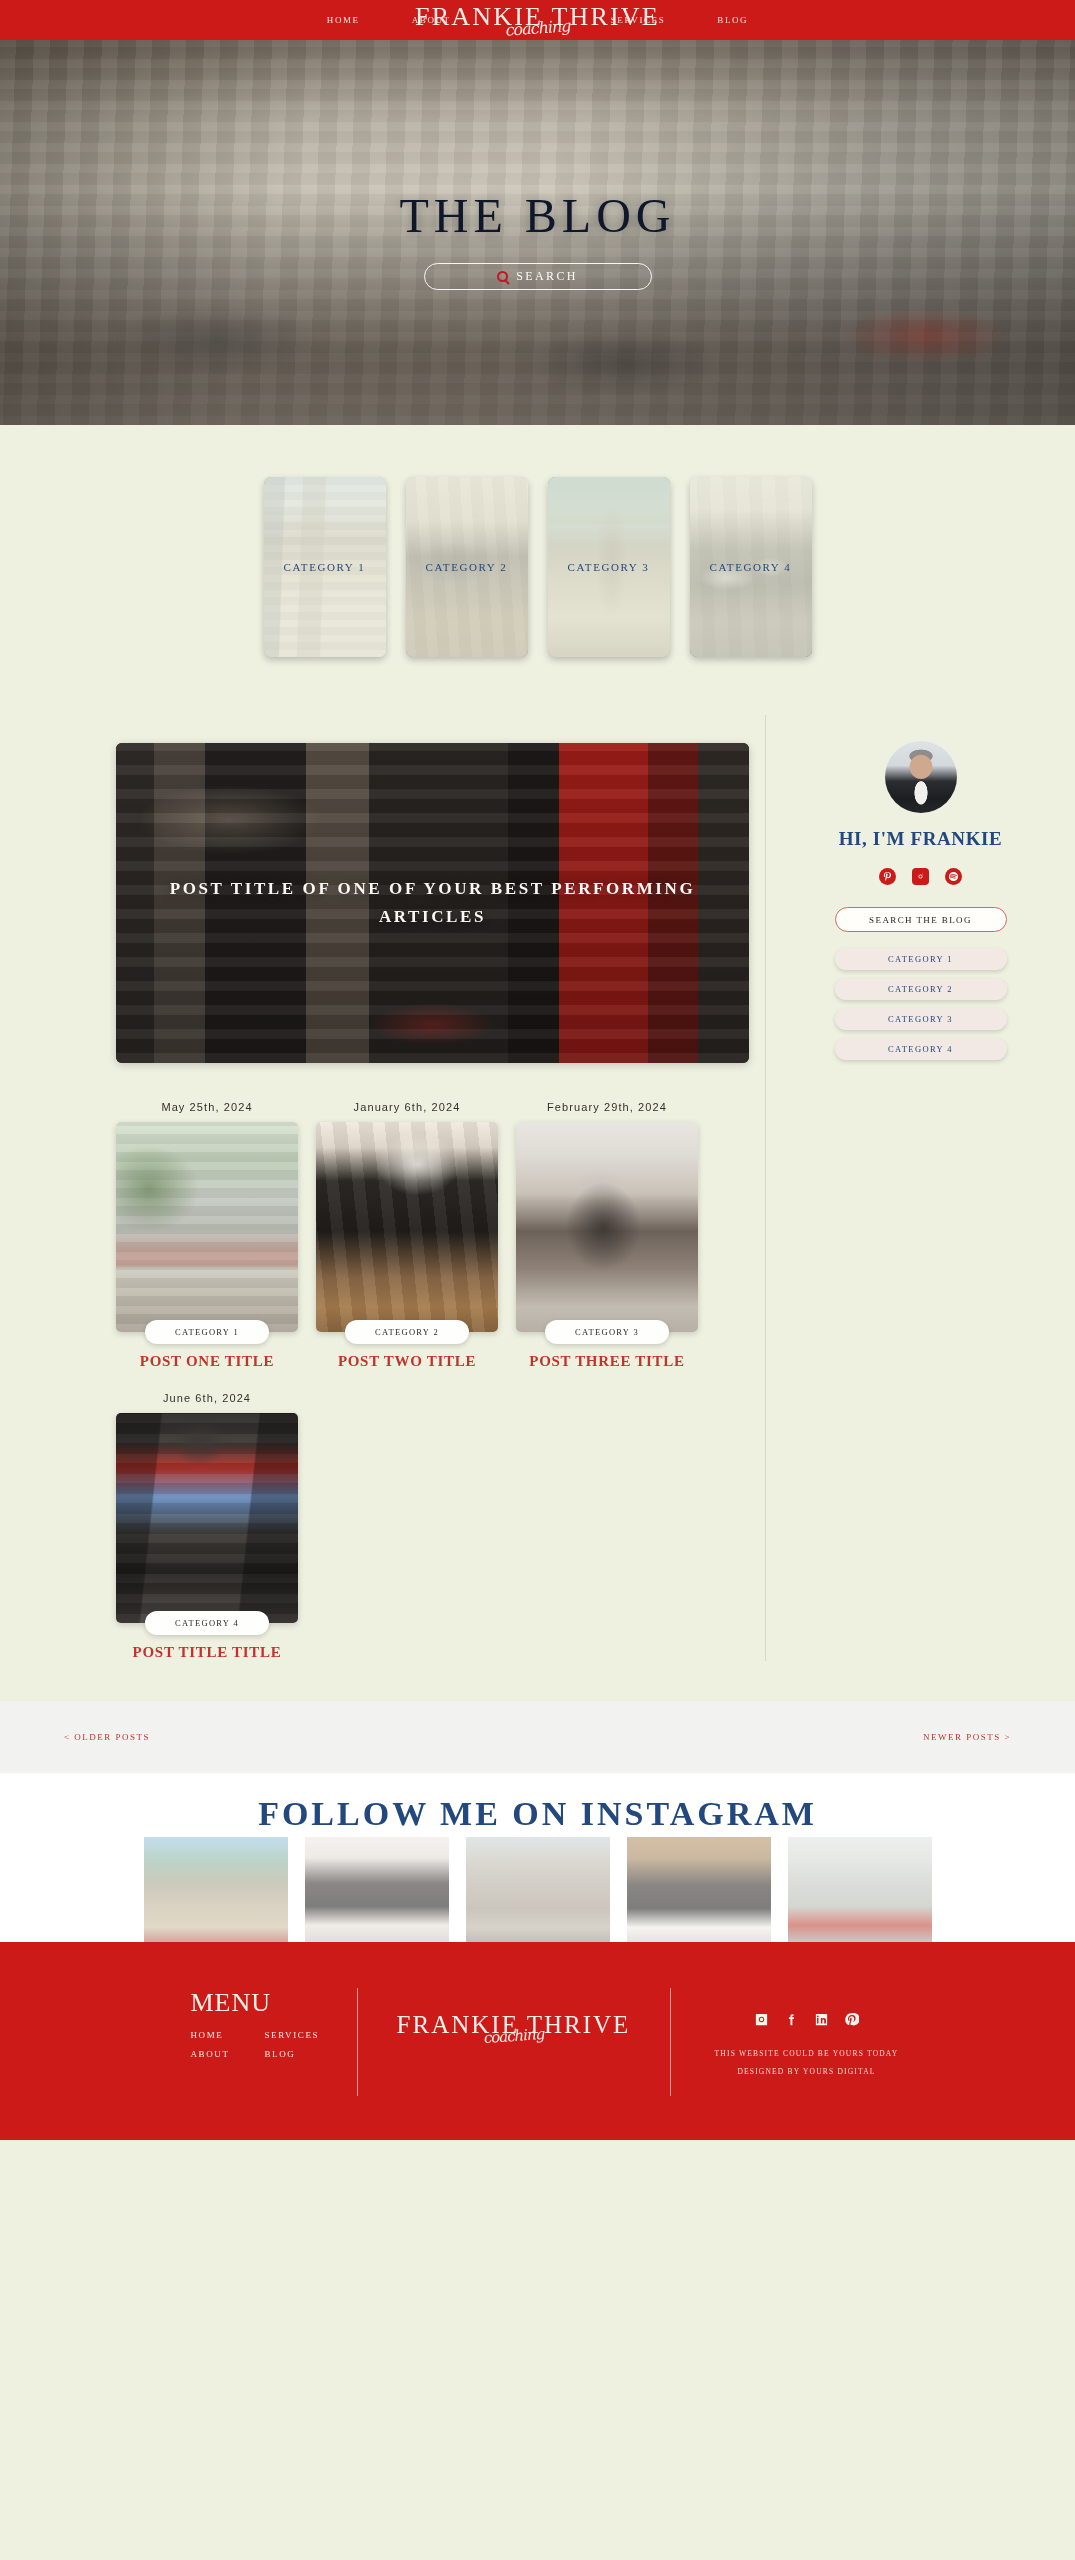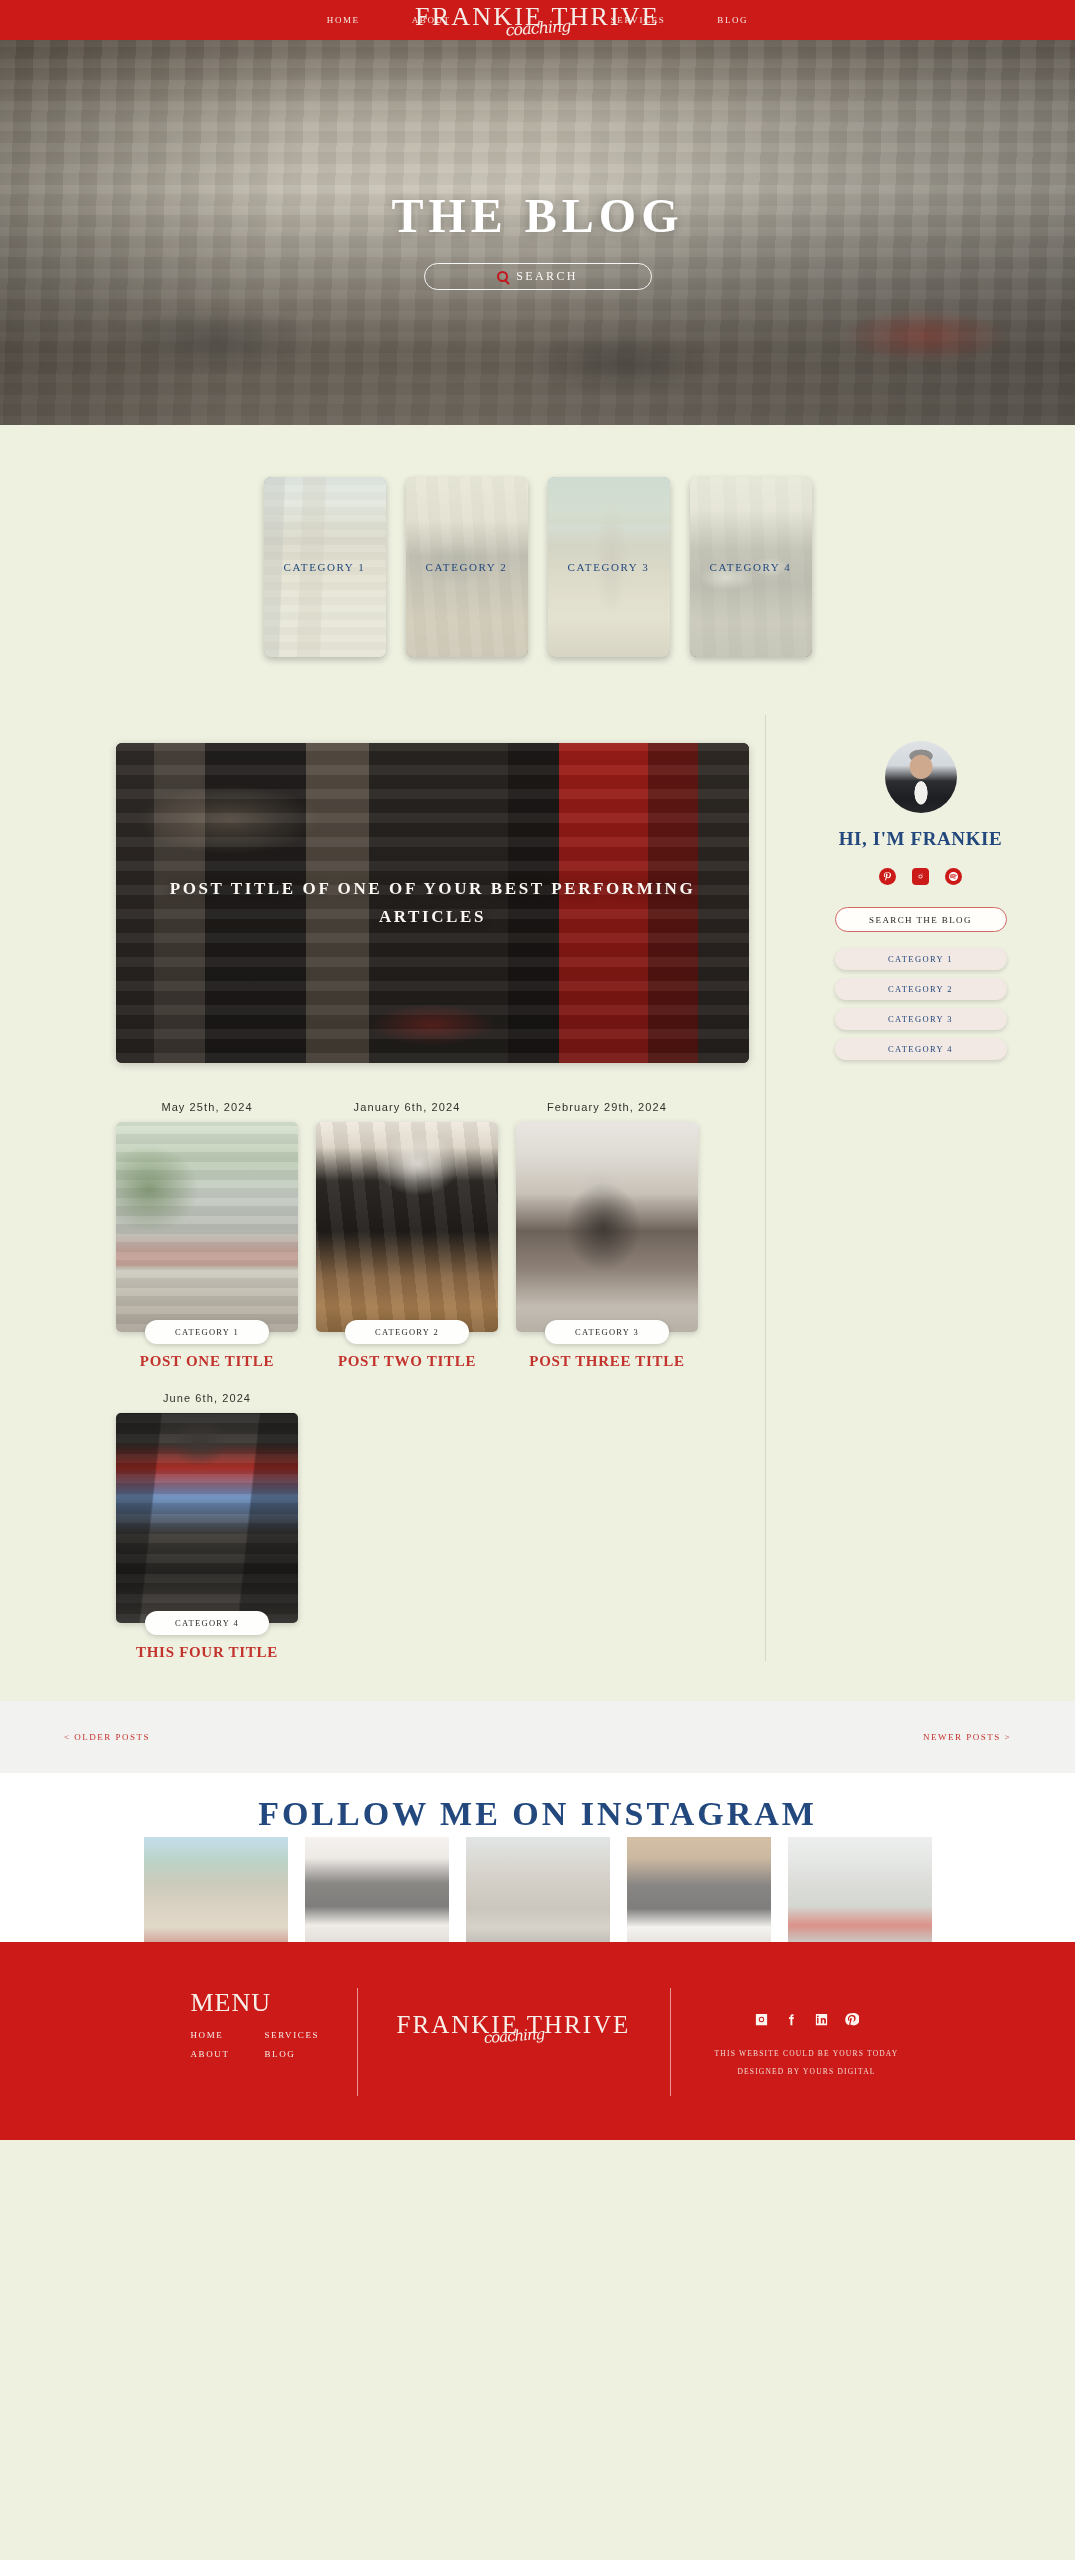--- a/index.html
+++ b/index.html
@@ -93,25 +93,25 @@
       radial-gradient(ellipse 120px 40px at 86% 60%, rgba(150,40,32,.42), transparent 70%),
       linear-gradient(to bottom, transparent, rgba(70,66,60,.45));
   }
   .hero-content {
     position: relative;
     z-index: 3;
     text-align: center;
     padding-top: 148px;
   }
   .hero-title {
-    color: #ffffff;
+    color: #0f172a;
     font-family: "Liberation Serif", serif;
     font-size: 48px;
     letter-spacing: 5px;
-    font-weight: 700;
+    font-weight: 400;
     text-shadow: 0 1px 10px rgba(0,0,0,.25);
   }
   .hero-search {
     margin: 20px auto 0;
     width: 228px;
     height: 27px;
     border: 1px solid rgba(255,255,255,.92);
     border-radius: 14px;
     display: flex;
     align-items: center;
@@ -639,21 +639,21 @@
         <div class="post-date">February 29th, 2024</div>
         <div class="post-thumb pt3"></div>
         <div class="post-badge">CATEGORY 3</div>
         <h3 class="post-title">POST THREE TITLE</h3>
       </article>
 
       <article class="post-card">
         <div class="post-date">June 6th, 2024</div>
         <div class="post-thumb pt4"></div>
         <div class="post-badge">CATEGORY 4</div>
-        <h3 class="post-title">THIS FOUR TITLE</h3>
+        <h3 class="post-title">POST TITLE TITLE</h3>
       </article>
 
     </div>
   </div>
 
   <aside class="side-col">
     <div class="avatar"></div>
     <h2 class="side-name">HI, I'M FRANKIE</h2>
 
     <div class="side-socials">

